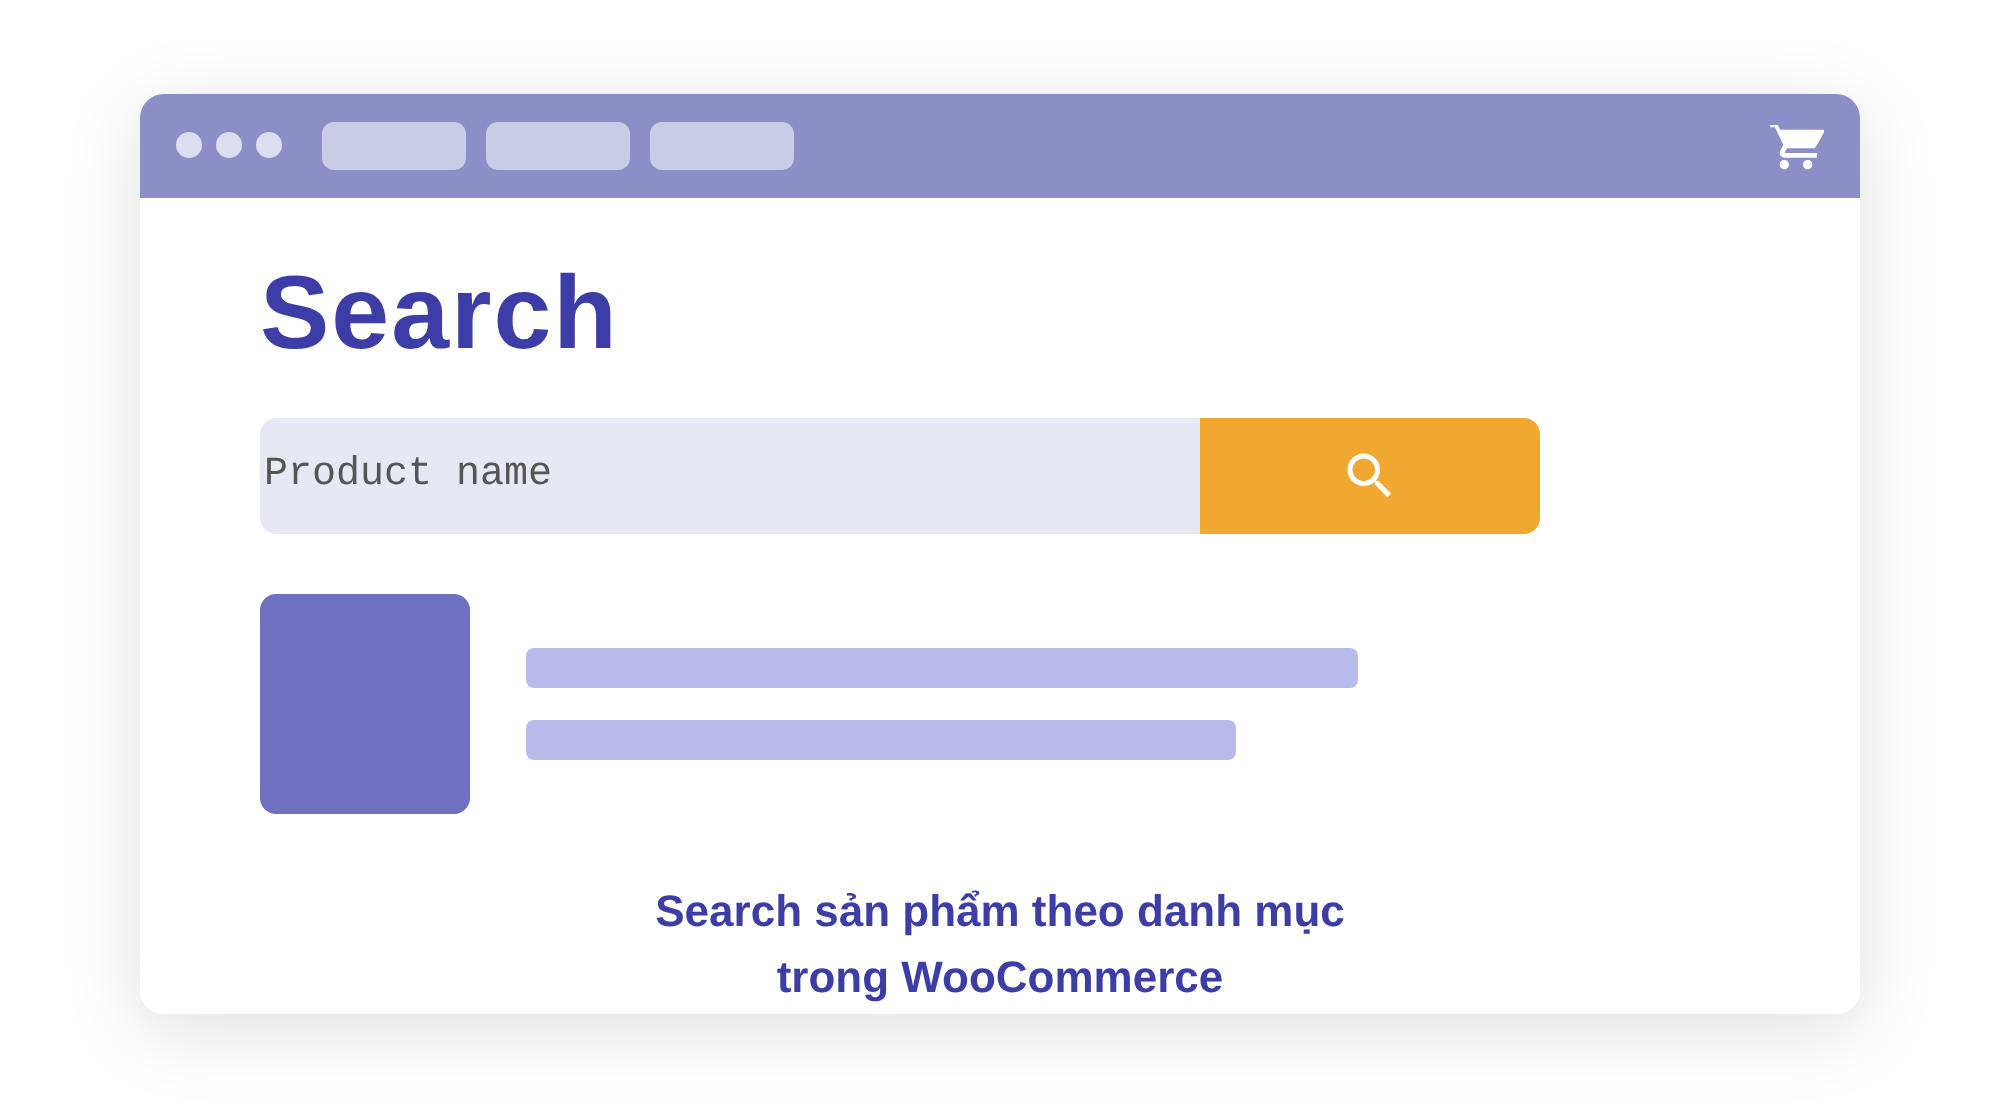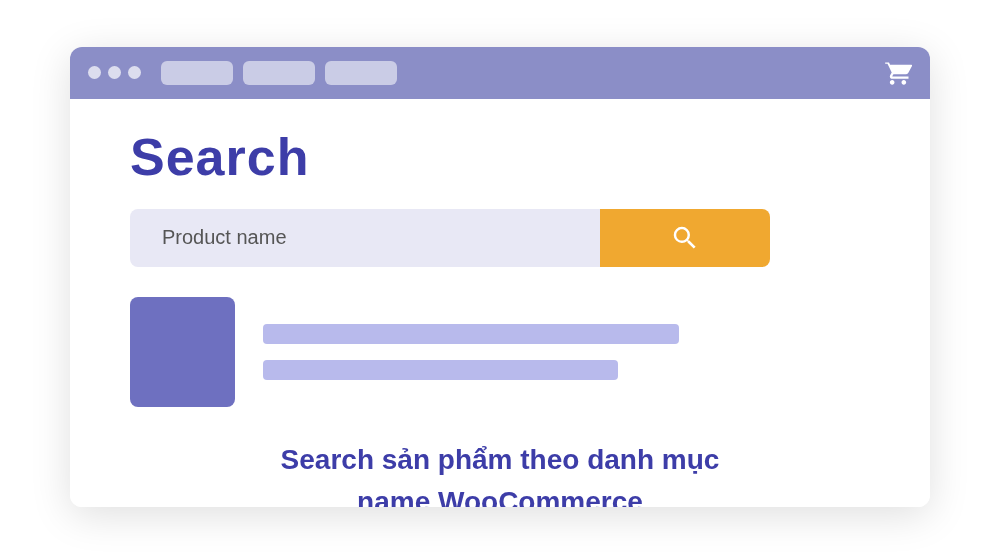--- a/index.html
+++ b/index.html
@@ -95,24 +95,24 @@
       border-radius: 8px;
       overflow: hidden;
       margin-bottom: 30px;
     }
 
     .search-input {
       flex: 1;
       background: #e8e8f5;
       border: none;
       outline: none;
-      padding: 0 32px;
+      padding: 0 2px;
       font-size: 20px;
       color: #555;
-      font-family: Liberation Sans, sans-serif;
+      font-family: Liberation Mono, monospace;
     }
 
     .search-input::placeholder {
       color: #888;
     }
 
     .search-button {
       width: 170px;
       background: #f0a830;
       border: none;
@@ -157,21 +157,21 @@
       height: 20px;
       background: #b8baec;
       border-radius: 4px;
     }
 
     .product-line.long { width: 82%; }
     .product-line.medium { width: 70%; }
 
     
     .caption {
-      font-size: 28px;
+      font-size: 22px;
       font-weight: 800;
       color: #3d3da8;
       text-align: center;
       line-height: 1.5;
       margin-top: 4px;
     }
   </style>
 </head>
 <body>
 
@@ -210,16 +210,16 @@
     <div class="result-row">
       <div class="product-image-placeholder"></div>
       <div class="product-lines">
         <div class="product-line long"></div>
         <div class="product-line medium"></div>
       </div>
     </div>
 
     <div class="caption">
       <div>Search sản phẩm theo danh mục</div>
-      <div>name WooCommerce</div>
+      <div>trong WooCommerce</div>
     </div>
   </div>
 </div>
 
 </body></html>

